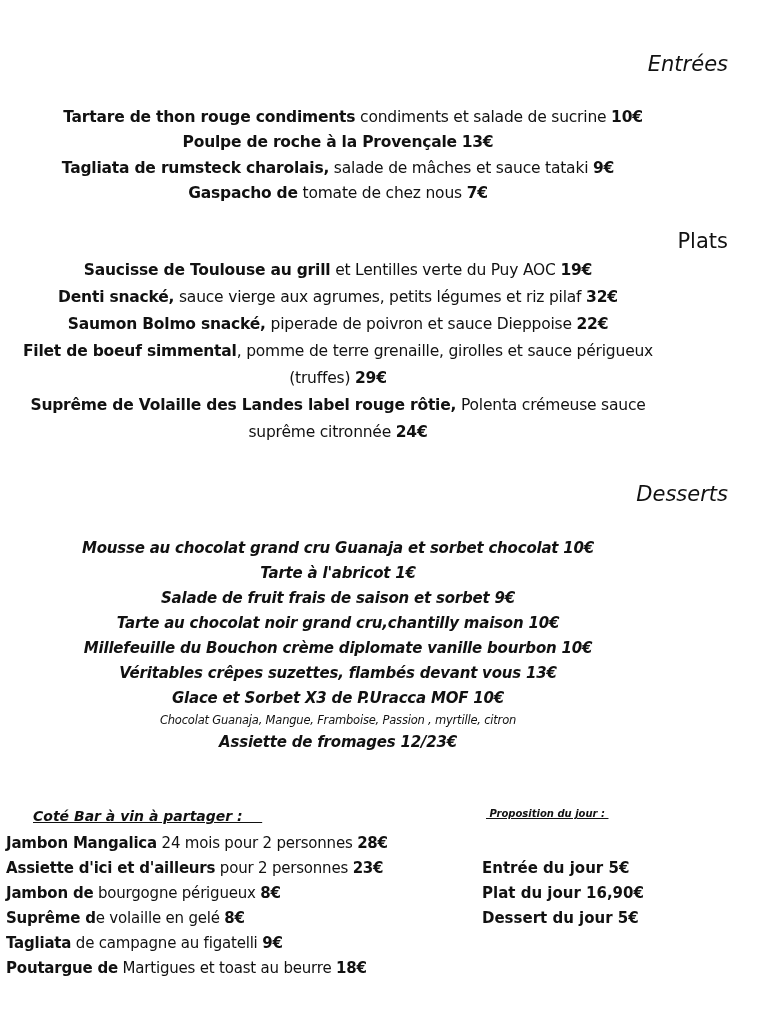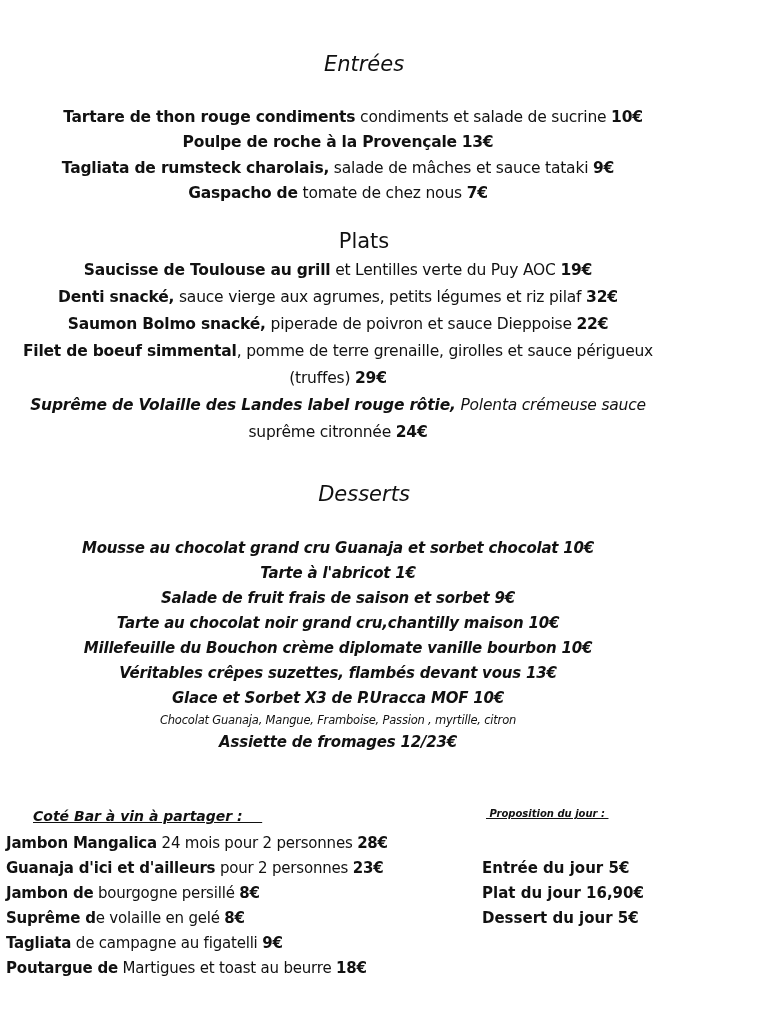--- a/index.html
+++ b/index.html
@@ -1,21 +1,21 @@
 <!DOCTYPE html>
 <html><head>
 <meta charset="utf-8">
 <style>
   html, body { margin: 0; padding: 0; background: #ffffff; }
   body {
     width: 768px; height: 1024px; position: relative; overflow: hidden;
     font-family: "DejaVu Sans", sans-serif; color: #111111;
   }
   .section-title {
-    position: absolute; left: 0; width: 728px; text-align: center;
+    position: absolute; left: 0; width: 728px; text-align: right;
     font-size: 21px; font-weight: normal;
   }
   .italic { font-style: italic; }
   .line {
     position: absolute; left: 0; width: 676px; text-align: center;
     font-size: 15.5px; white-space: nowrap; letter-spacing: -0.2px;
   }
   .b { font-weight: bold; }
   .dessert { font-style: italic; font-weight: bold; font-size: 15px; }
   .small-note { font-style: italic; font-size: 11.5px; font-weight: normal; }
@@ -62,21 +62,21 @@
 </div>
 <div class="line" style="top:315px;">
   <span class="b">Saumon Bolmo snacké,</span><span> piperade de poivron et sauce Dieppoise  </span><span class="b">22€</span>
 </div>
 <div class="line" style="top:342px;">
   <span class="b">Filet de boeuf simmental</span><span>, pomme de terre grenaille, girolles  et sauce périgueux</span>
 </div>
 <div class="line" style="top:369px;">
   <span>(truffes)  </span><span class="b">29€</span>
 </div>
-<div class="line" style="top:396px;font-style:italic;">
+<div class="line" style="top:396px;">
   <span class="b">Suprême de Volaille des Landes label rouge rôtie,</span><span> Polenta crémeuse  sauce</span>
 </div>
 <div class="line" style="top:423px;">
   <span>suprême citronnée </span><span class="b">24€</span>
 </div>
 
 <div class="section-title italic" style="top:482px;">Desserts</div>
 
 <div class="line dessert" style="top:539px;">Mousse au chocolat grand cru Guanaja et sorbet chocolat 10€</div>
 <div class="line dessert" style="top:564px;">Tarte à l'abricot 1€</div>
@@ -87,24 +87,24 @@
 <div class="line dessert" style="top:689px;">Glace et Sorbet X3 de P.Uracca MOF 10€</div>
 <div class="line small-note" style="top:713px;">Chocolat Guanaja, Mangue, Framboise, Passion , myrtille, citron</div>
 <div class="line dessert" style="top:733px;">Assiette de fromages 12/23€</div>
 
 <div class="bar-title">Coté Bar à vin à partager :    </div>
 
 <div class="bar" style="top:834px;">
   <span class="b">Jambon Mangalica</span><span> 24 mois pour 2 personnes </span><span class="b">28€</span>
 </div>
 <div class="bar" style="top:859px;">
-  <span class="b">Guanaja d'ici et d'ailleurs</span><span> pour 2 personnes </span><span class="b">23€</span>
+  <span class="b">Assiette d'ici et d'ailleurs</span><span> pour 2 personnes </span><span class="b">23€</span>
 </div>
 <div class="bar" style="top:884px;">
-  <span class="b">Jambon de</span><span> bourgogne persillé </span><span class="b">8€</span>
+  <span class="b">Jambon de</span><span> bourgogne périgueux </span><span class="b">8€</span>
 </div>
 <div class="bar" style="top:909px;">
   <span class="b">Suprême d</span><span>e volaille en gelé </span><span class="b">8€</span>
 </div>
 <div class="bar" style="top:934px;">
   <span class="b">Tagliata</span><span> de campagne au figatelli </span><span class="b">9€</span>
 </div>
 <div class="bar" style="top:959px;">
   <span class="b">Poutargue de</span><span> Martigues  et toast au beurre </span><span class="b">18€</span>
 </div>

